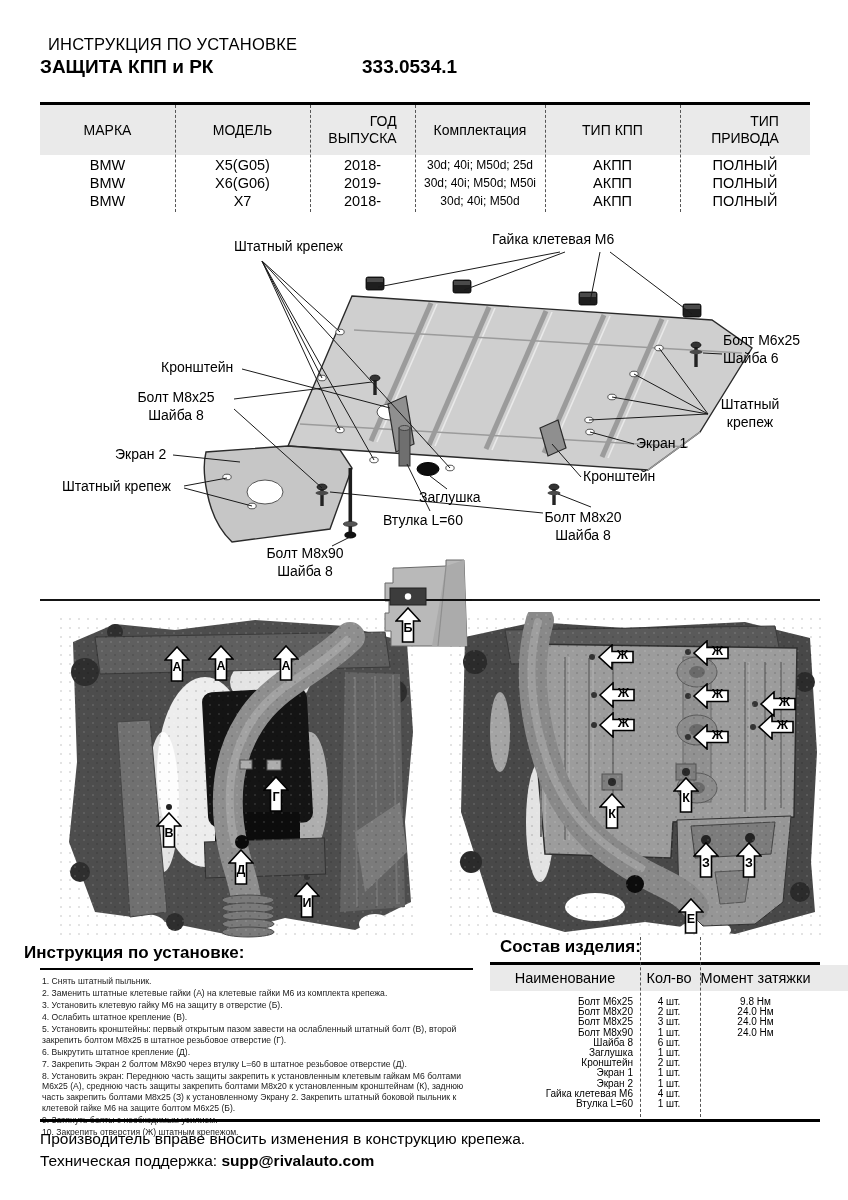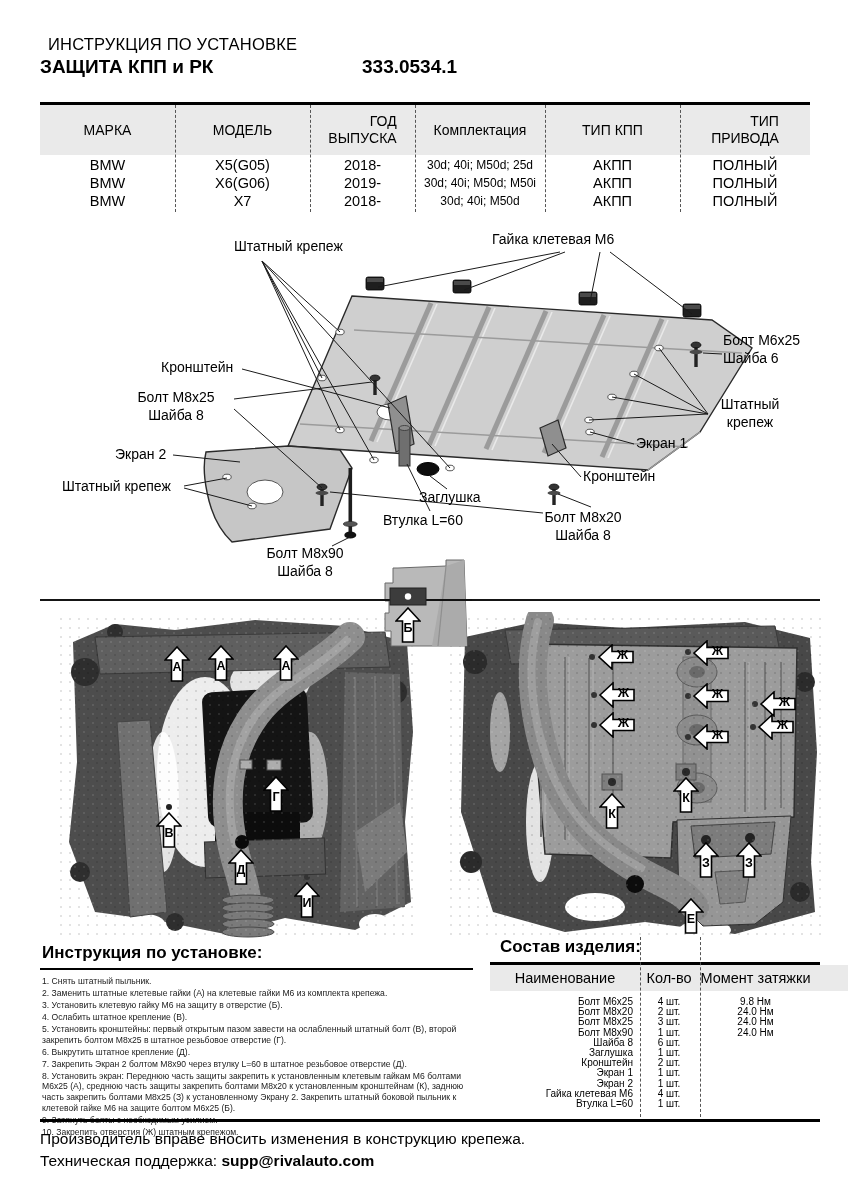--- a/index.html
+++ b/index.html
@@ -491,21 +491,21 @@
       </svg>
       <span>З</span>
     </div>
   <div class="mk mkU" style="left:678px;top:898px;">
       <svg width="26" height="36" viewBox="0 0 26 36">
         <path d="M13 1 L25 14 L18.5 14 L18.5 35 L7.5 35 L7.5 14 L1 14 Z" fill="#fff" stroke="#000" stroke-width="1.6"></path>
       </svg>
       <span>Е</span>
     </div>
 
-  <div class="abs ins-title" style="left:42px;top:943px;">Инструкция по установке:</div>
+  <div class="abs ins-title" style="left:24px;top:943px;">Инструкция по установке:</div>
   <div class="abs" style="left:40px;top:968px;width:433px;height:2px;background:#000;"></div>
   <div class="abs" style="left:42px;top:976px;width:445px;">
     <div class="ins-item">1. Снять штатный пыльник.</div>
     <div class="ins-item">2. Заменить штатные клетевые гайки (А) на клетевые гайки М6 из комплекта крепежа.</div>
     <div class="ins-item">3. Установить клетевую гайку М6 на защиту в отверстие (Б).</div>
     <div class="ins-item">4. Ослабить штатное крепление (В).</div>
     <div class="ins-item">5. Установить кронштейны: первый открытым пазом завести на ослабленный штатный болт (В), второй закрепить болтом М8х25 в штатное резьбовое отверстие (Г).</div>
     <div class="ins-item">6. Выкрутить штатное крепление (Д).</div>
     <div class="ins-item">7. Закрепить Экран 2 болтом М8х90 через втулку L=60 в штатное резьбовое отверстие (Д).</div>
     <div class="ins-item">8. Установить экран: Переднюю часть защиты закрепить к установленным клетевым гайкам М6 болтами М6х25 (А), среднюю часть защиты закрепить болтами М8х20 к установленным кронштейнам (К), заднюю часть закрепить болтами М8х25 (З) к установленному Экрану 2. Закрепить штатный боковой пыльник к клетевой гайке М6 на защите болтом М6х25 (Б).</div>

